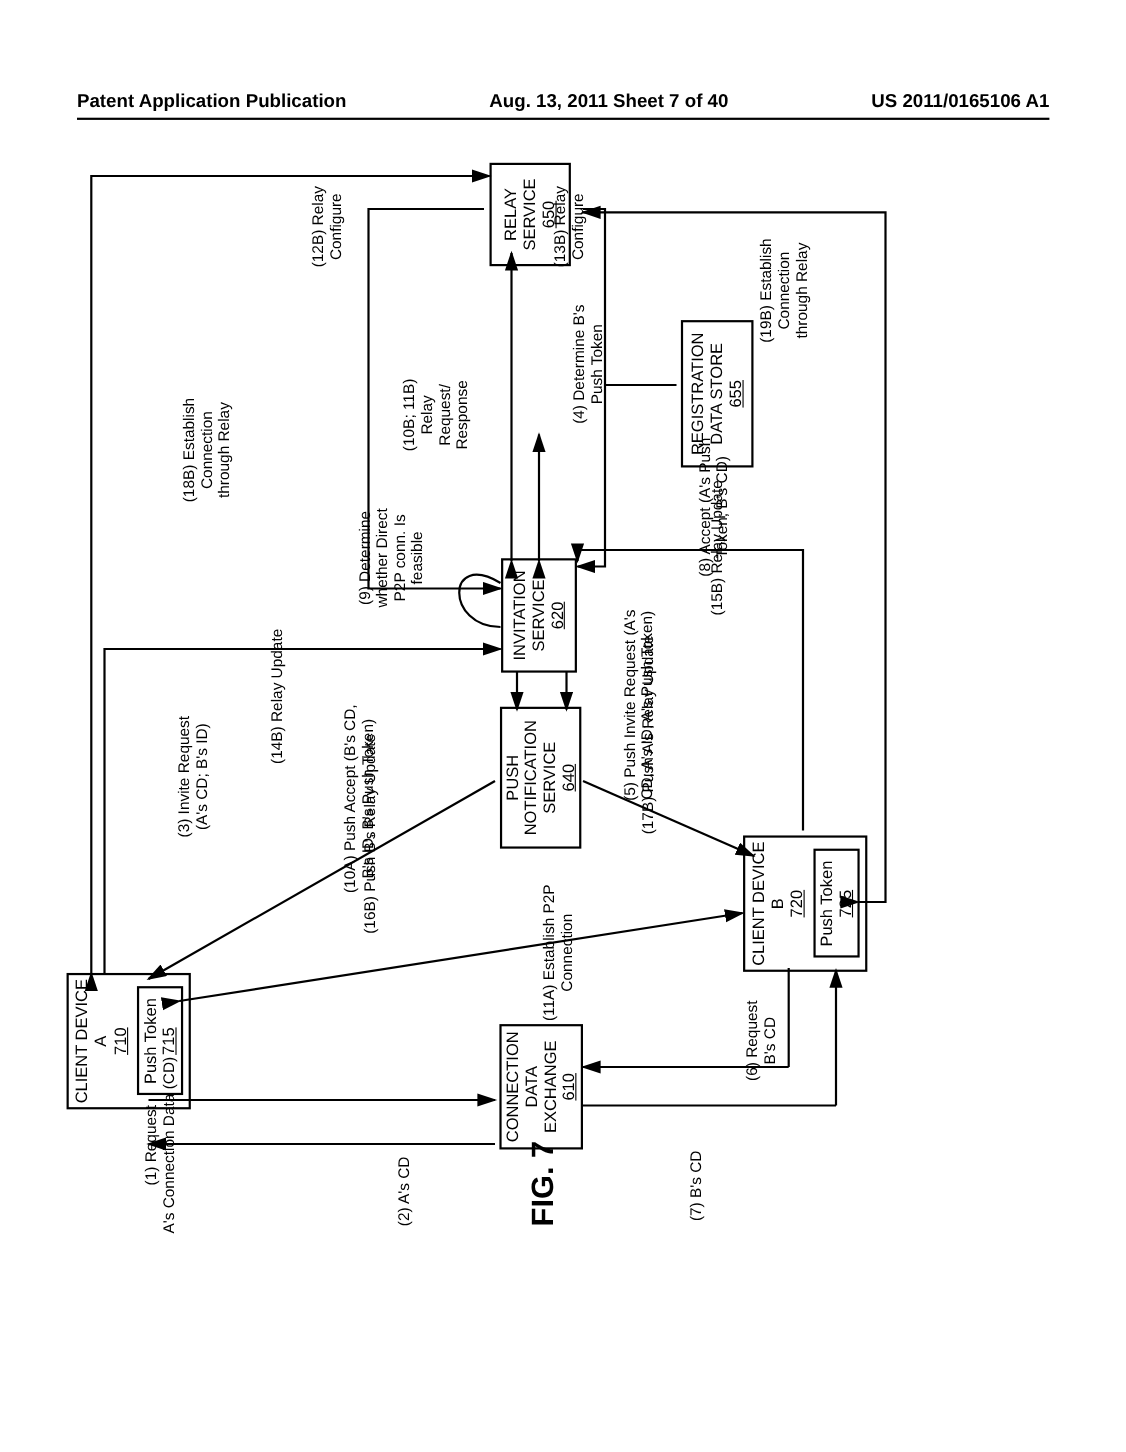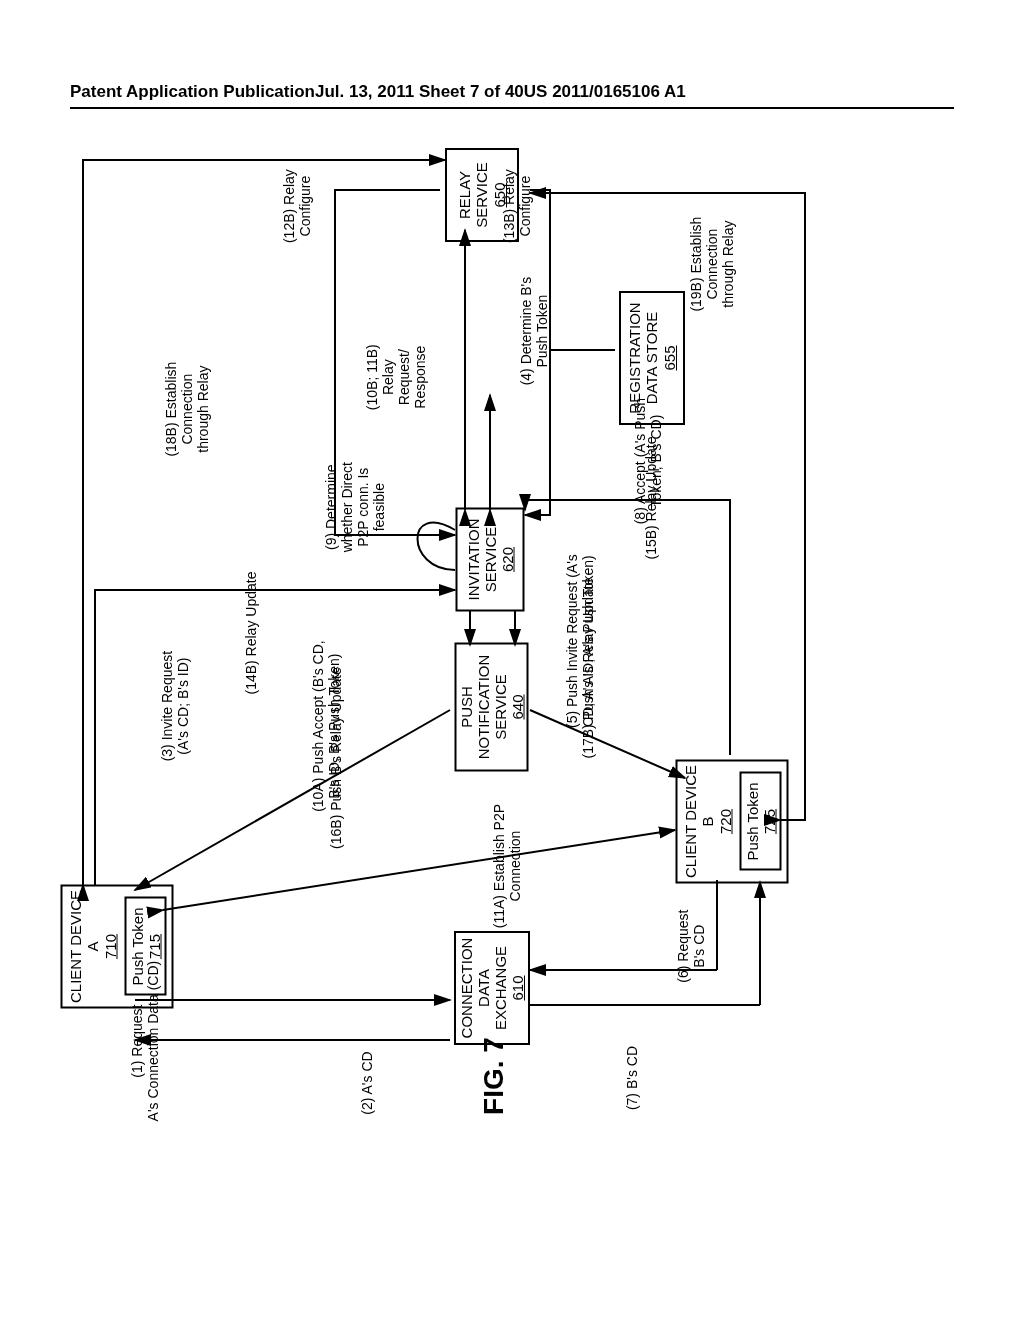--- a/index.html
+++ b/index.html
@@ -10,20 +10,21 @@
     width: 1024px;
     height: 1320px;
     position: relative;
   }
   .page-header {
     position: absolute;
     top: 82px;
     left: 70px;
     right: 70px;
     display: flex;
+    justify-content: space-between;
     font-size: 17px;
     font-weight: bold;
     border-bottom: 2px solid #000;
     padding-bottom: 5px;
   }
   .figure-region {
     position: absolute;
     left: 105px;
     top: 170px;
     width: 715px;
@@ -66,21 +67,21 @@
     left: 0; top: 0;
     overflow: visible;
     pointer-events: none;
   }
 </style>
 </head>
 <body>
 
 <div class="page-header">
   <span>Patent Application Publication</span>
-  <span>Jul. 13, 2011  Sheet 7 of 40</span>
+  <span>Aug. 13, 2011  Sheet 7 of 40</span>
   <span>US 2011/0165106 A1</span>
 </div>
 
 <div class="figure-region">
 
   <div class="box rotated" style="left:330px; top:-12px; width:90px; height:70px;">
     <span style="white-space:pre">RELAY
 SERVICE</span>
     <span class="num">650</span>
   </div>

